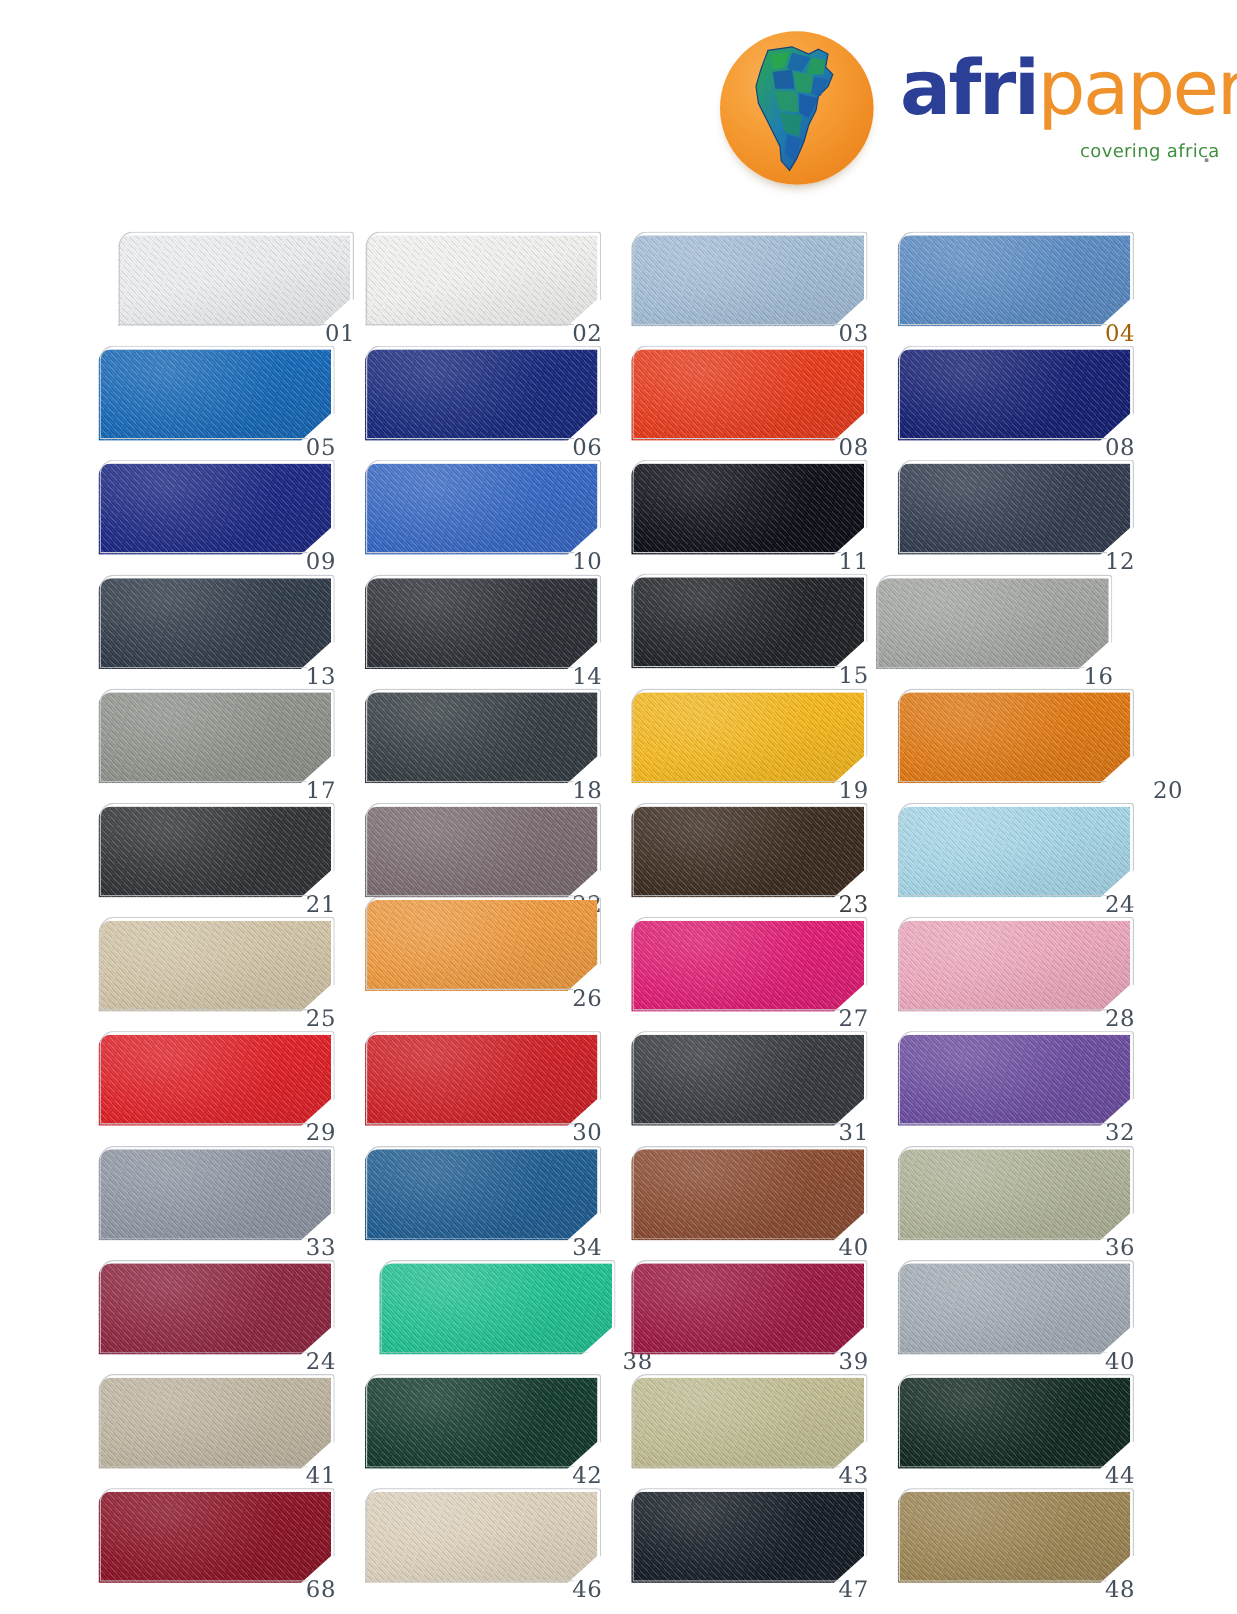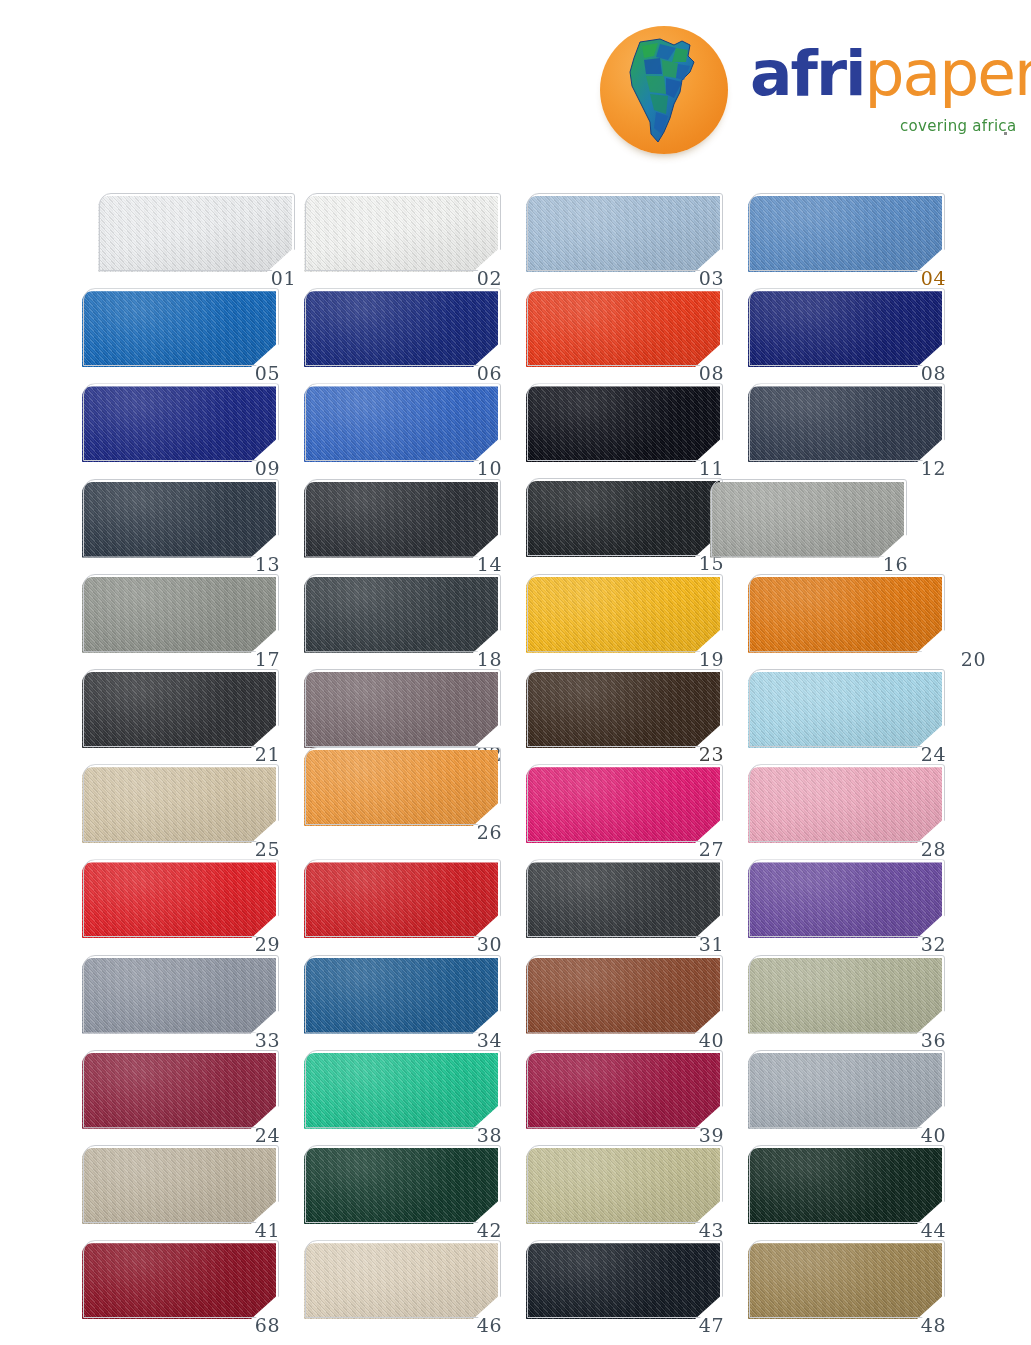--- a/index.html
+++ b/index.html
@@ -270,21 +270,21 @@
     <div class="swatch-cell" style="left: 222px; top: 285.6px;">
       <div class="swatch-chip" style="background: rgb(43, 47, 53);"></div>
       <div class="swatch-outline"></div>
       <div class="swatch-number" style="color: rgb(68, 80, 92);">14</div>
     </div>
     <div class="swatch-cell" style="left: 444px; top: 285px;">
       <div class="swatch-chip" style="background: rgb(30, 34, 38);"></div>
       <div class="swatch-outline"></div>
       <div class="swatch-number" style="color: rgb(68, 80, 92);">15</div>
     </div>
-    <div class="swatch-cell" style="left: 628px; top: 285.6px;">
+    <div class="swatch-cell" style="left: 648px; top: 285.6px;">
       <div class="swatch-chip" style="background: rgb(163, 166, 161);"></div>
       <div class="swatch-outline"></div>
       <div class="swatch-number" style="color: rgb(68, 80, 92);">16</div>
     </div>
     <div class="swatch-cell" style="left: 0px; top: 380.8px;">
       <div class="swatch-chip" style="background: rgb(143, 147, 140);"></div>
       <div class="swatch-outline"></div>
       <div class="swatch-number" style="color: rgb(68, 80, 92);">17</div>
     </div>
     <div class="swatch-cell" style="left: 222px; top: 380.8px;">
@@ -380,21 +380,21 @@
     <div class="swatch-cell" style="left: 666px; top: 761.6px;">
       <div class="swatch-chip" style="background: rgb(176, 179, 152);"></div>
       <div class="swatch-outline"></div>
       <div class="swatch-number" style="color: rgb(68, 80, 92);">36</div>
     </div>
     <div class="swatch-cell" style="left: 0px; top: 856.8px;">
       <div class="swatch-chip" style="background: rgb(142, 37, 64);"></div>
       <div class="swatch-outline"></div>
       <div class="swatch-number" style="color: rgb(68, 80, 92);">24</div>
     </div>
-    <div class="swatch-cell" style="left: 222px; top: 856.8px;">
+    <div class="swatch-cell" style="left: 234px; top: 856.8px; padding-left: 30px;">
       <div class="swatch-chip" style="background: rgb(31, 194, 145);"></div>
       <div class="swatch-outline"></div>
       <div class="swatch-number" style="color: rgb(68, 80, 92);">38</div>
     </div>
     <div class="swatch-cell" style="left: 444px; top: 856.8px;">
       <div class="swatch-chip" style="background: rgb(156, 23, 66);"></div>
       <div class="swatch-outline"></div>
       <div class="swatch-number" style="color: rgb(68, 80, 92);">39</div>
     </div>
     <div class="swatch-cell" style="left: 666px; top: 856.8px;">

